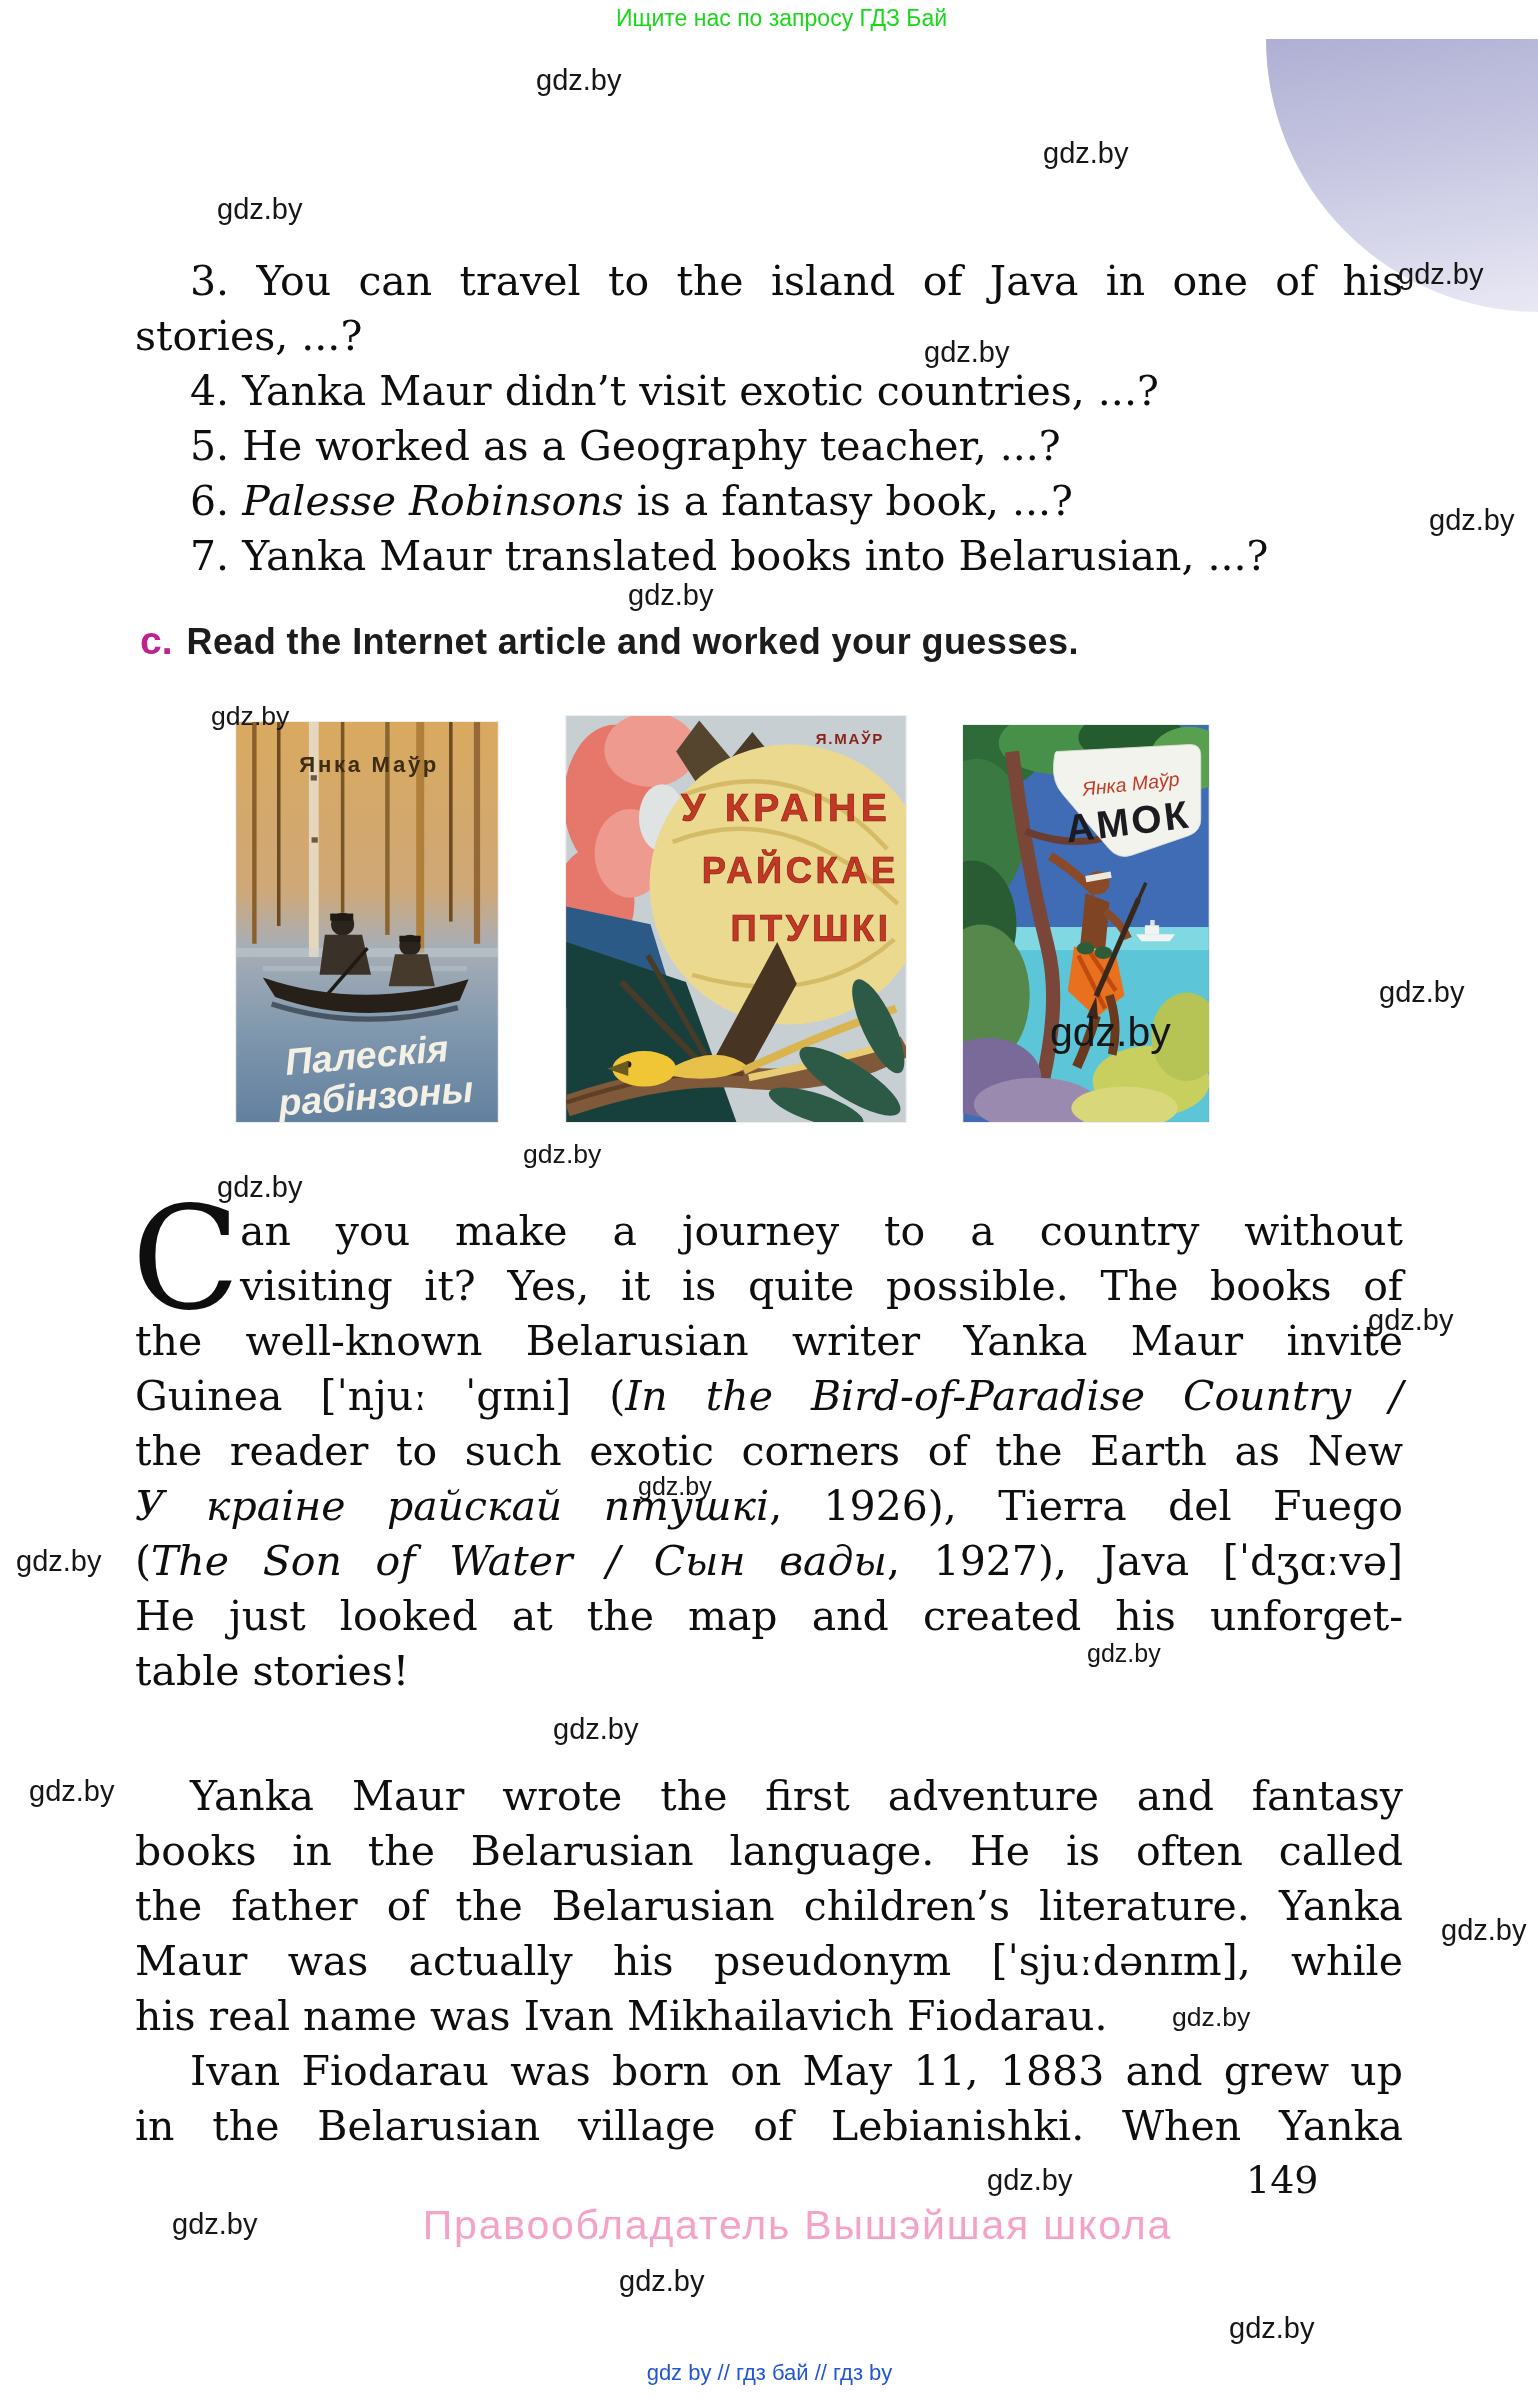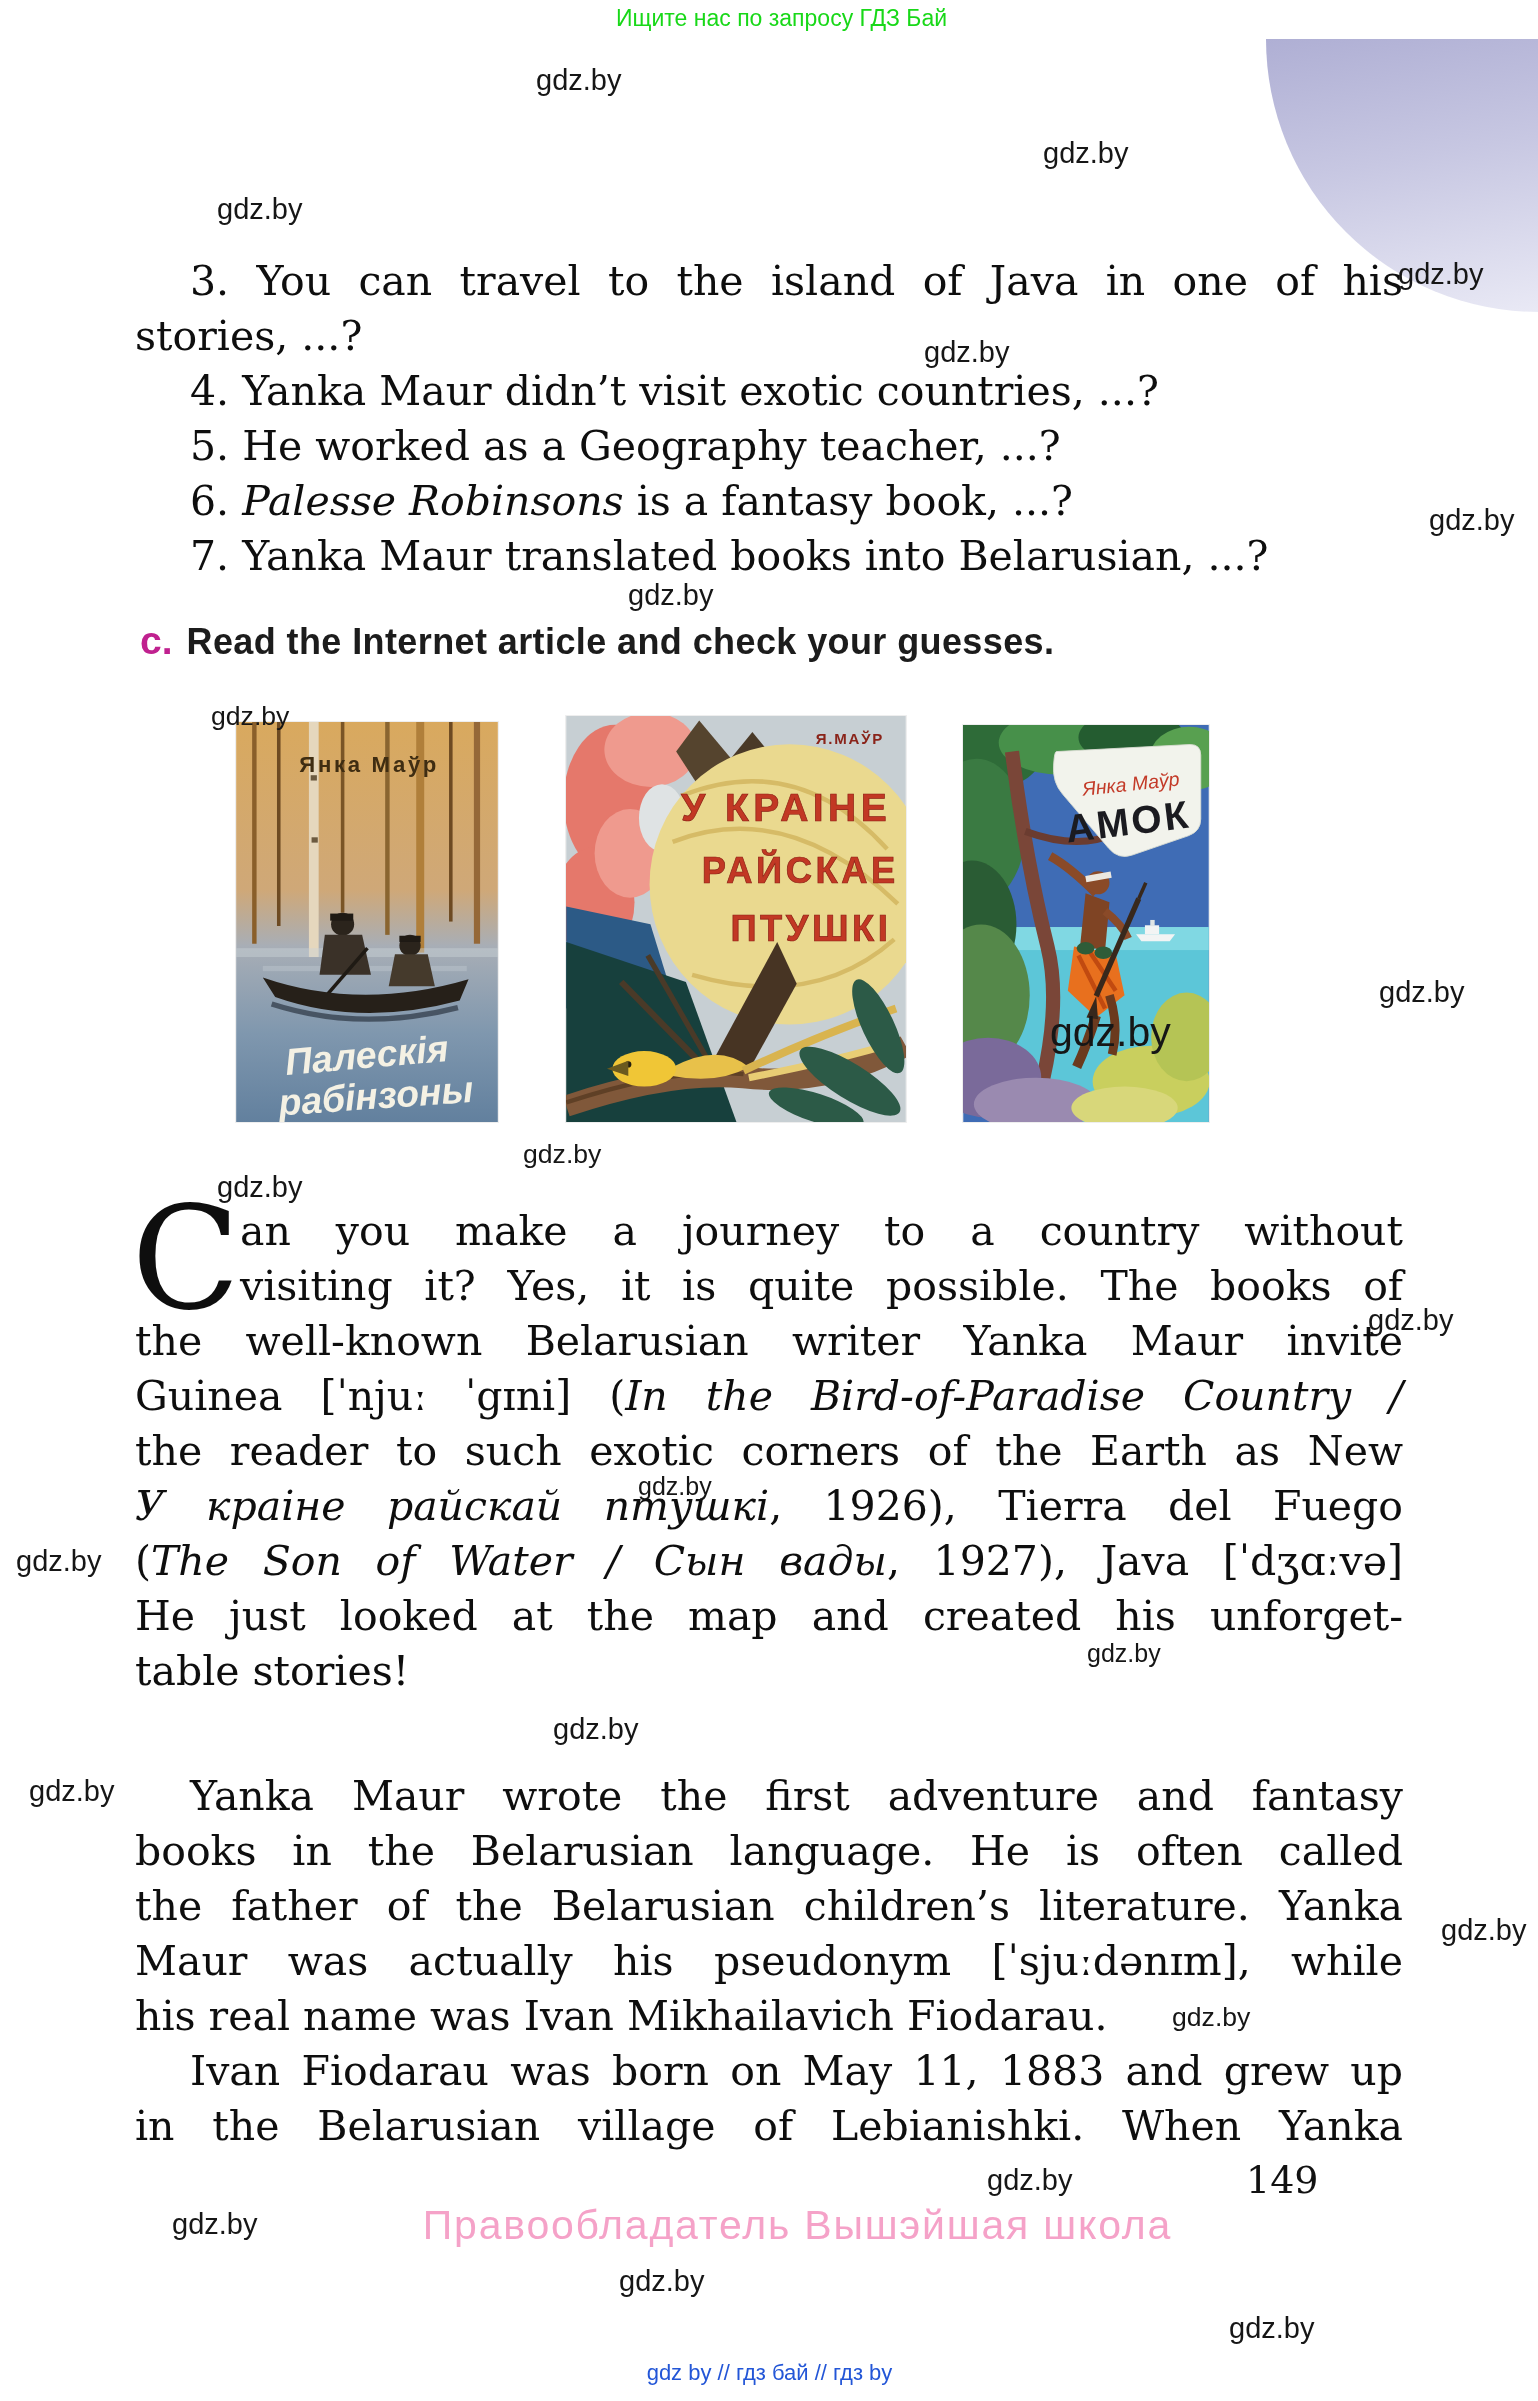--- a/index.html
+++ b/index.html
@@ -79,21 +79,21 @@
 
 <div class="bline jline indent" style="top:257px">3. You can travel to the island of Java in one of his</div>
 <div class="bline" style="top:312px">stories, ...?</div>
 <div class="bline indent" style="top:367px">4. Yanka Maur didn’t visit exotic countries, ...?</div>
 <div class="bline indent" style="top:422px">5. He worked as a Geography teacher, ...?</div>
 <div class="bline indent" style="top:477px"><span>6. </span><span class="it">Palesse Robinsons</span><span> is a fantasy book, ...?</span></div>
 <div class="bline indent" style="top:532px">7. Yanka Maur translated books into Belarusian, ...?</div>
 
 <div class="sec-head">
   <span class="sec-label">c.</span>
-  <span class="sec-title">Read the Internet article and check your guesses.</span>
+  <span class="sec-title">Read the Internet article and worked your guesses.</span>
 </div>
 
 <svg class="cover" style="left:236px;top:722px" width="262" height="400" viewBox="0 0 295 451">
   <defs>
     <linearGradient id="bg1" x1="0" y1="0" x2="0" y2="1">
       <stop offset="0" stop-color="#d9a95e"></stop>
         <stop offset="0.42" stop-color="#cfa878"></stop>
       <stop offset="0.56" stop-color="#a8aeb6"></stop>
         <stop offset="0.78" stop-color="#7f97ae"></stop>
       <stop offset="1" stop-color="#62809e"></stop>

